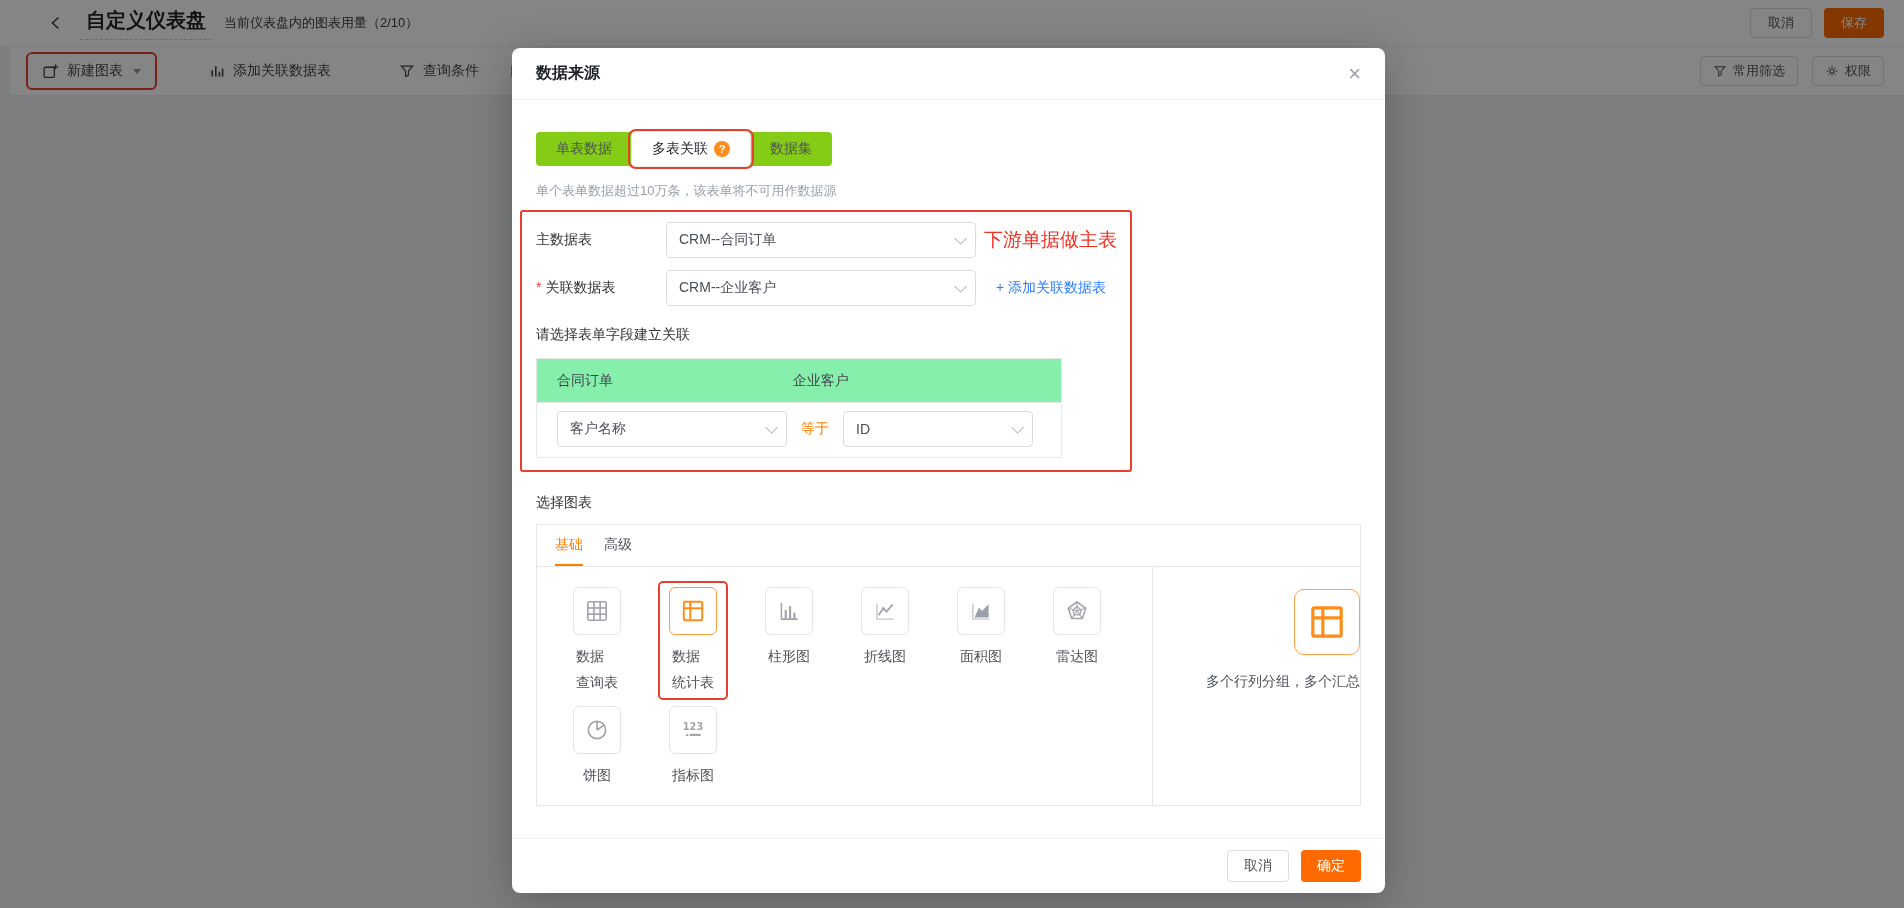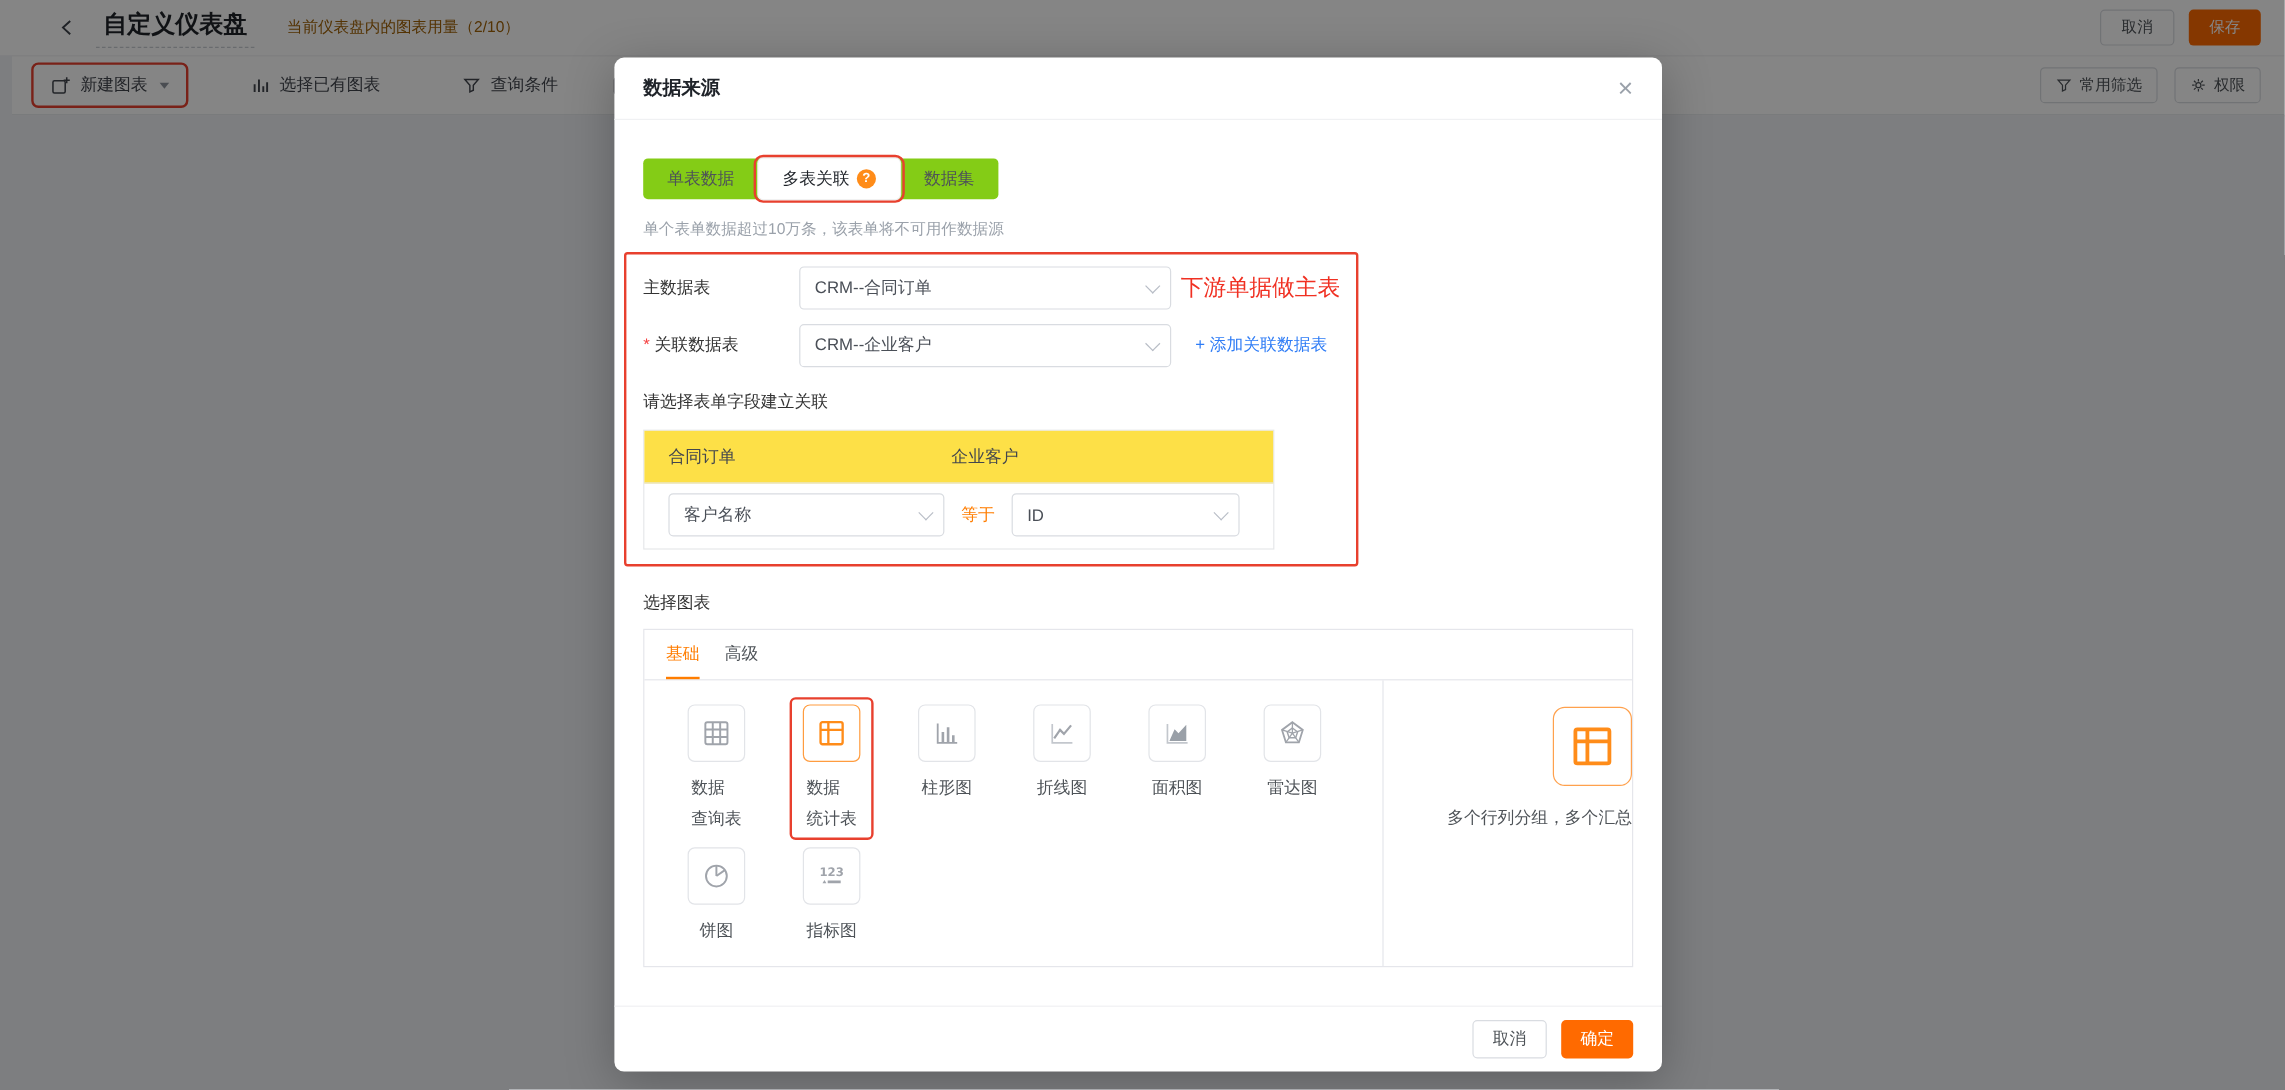--- a/index.html
+++ b/index.html
@@ -5,21 +5,21 @@
   * { margin:0; padding:0; box-sizing:border-box; }
   html,body { width:1904px; height:908px; overflow:hidden; }
   body { font-family:"Liberation Sans","DejaVu Sans",sans-serif; background:#f0f2f5; color:#1f2329; }
 
   .page { position:relative; width:1904px; height:908px; }
 
   
   .app-header { position:absolute; top:0; left:0; right:0; height:46px; background:#fff; display:flex; align-items:center; padding:0 20px; }
   .back-btn { width:24px; height:24px; display:flex; align-items:center; justify-content:center; cursor:pointer; margin-left:24px; }
   .page-title { font-size:20px; font-weight:700; margin-left:12px; border-bottom:1px dashed #c9cdd4; padding:0 6px 5px; }
-  .page-subtitle { font-size:13px; color:#a16207; margin-left:27px; }
+  .page-subtitle { font-size:13px; color:#404040; margin-left:12px; }
   .header-actions { margin-left:auto; display:flex; gap:12px; }
   .btn { height:30px; padding:0 17px; font-size:13px; border-radius:4px; display:inline-flex; align-items:center; justify-content:center; cursor:pointer; border:1px solid transparent; }
   .btn-outline { border-color:#d9dce1; background:#fff; color:#4e5358; }
   .btn-primary { background:#ff6a00; color:#fff; border:none; }
 
   .toolbar { position:absolute; top:46px; left:0; right:0; height:50px; background:#fff; border-top:1px solid #f0f1f3; border-bottom:1px solid #e9ebee; display:flex; align-items:center; padding:0 20px;margin-left:10px; }
   .tb-item { position:relative; display:flex; align-items:center; gap:8px; font-size:14px; color:#42464e; padding:8px 12px; cursor:pointer; margin-right:44px; white-space:nowrap; }
   .tb-right { margin-left:auto; display:flex; gap:14px; }
   .tb-btn { height:30px; padding:0 12px; border:1px solid #d9dce1; border-radius:4px; background:#fff; display:flex; align-items:center; gap:6px; font-size:13px; color:#4e5358; cursor:pointer; }
   .caret { width:0; height:0; border-left:4px solid transparent; border-right:4px solid transparent; border-top:5px solid #8f959e; margin-left:2px; }
@@ -51,21 +51,21 @@
   .form-row.first { margin-top:0; }
   .form-label { width:130px; font-size:14px; color:#333; flex:0 0 auto; }
   .req { color:#f53f3f; margin-right:4px; }
   .select { height:36px; border:1px solid #d9dce1; border-radius:4px; background:#fff; display:flex; align-items:center; padding:0 12px; font-size:14px; color:#4a4f57; cursor:pointer; }
   .select .sel-caret { margin-left:auto; width:9px; height:9px; border-right:1.6px solid #b8bdc6; border-bottom:1.6px solid #b8bdc6; transform:rotate(45deg) translateY(-3px); }
   .select.w-main { width:310px; }
   .annotation-text { color:#f03022; font-size:19px; margin-left:8px; white-space:nowrap; }
   .link-blue { color:#2e7cf6; font-size:14px; margin-left:20px; cursor:pointer; white-space:nowrap; }
   .mapping-title { margin:20px 0 14px; font-size:14px; color:#333; }
   .map-table { width:526px; border:1px solid #e7e8ea; }
-  .map-head { display:flex; height:44px; align-items:center; background:#fde047; border-bottom:1px solid #e7e8ea; font-size:14px; color:#42464e; }
+  .map-head { display:flex; height:44px; align-items:center; background:#86efac; border-bottom:1px solid #e7e8ea; font-size:14px; color:#42464e; }
   .map-head .c1 { width:45%; padding-left:20px; }
   .map-head .c2 { width:55%; padding-left:20px; }
   .map-body { display:flex; align-items:center; padding:8px 20px 10px; gap:0; }
   .select.w-f1 { width:230px; }
   .select.w-f2 { width:190px; }
   .op-label { color:#ff7d00; font-size:14px; margin:0 14px; font-weight:500; }
 
   .section-label { margin-top:22px; font-size:14px; color:#333; }
   .chart-panel { margin-top:12px; border:1px solid #e5e6eb; height:282px; display:flex; flex-direction:column; }
   .cp-tabs { height:42px; display:flex; align-items:flex-end; gap:21px; padding:0 18px; border-bottom:1px solid #e5e6eb; flex:0 0 auto; }
@@ -117,21 +117,21 @@
       <span class="caret"></span>
       <div class="annotation-frame" style="inset:-2px -4px;"></div>
     </div>
     <div class="tb-item">
       <svg width="16" height="16" viewBox="0 0 20 20">
         <line x1="4" y1="17" x2="4" y2="9" stroke="#42464e" stroke-width="2"></line>
         <line x1="8.5" y1="17" x2="8.5" y2="4" stroke="#42464e" stroke-width="2"></line>
         <line x1="13" y1="17" x2="13" y2="11" stroke="#42464e" stroke-width="2"></line>
         <line x1="17" y1="17" x2="17" y2="7" stroke="#42464e" stroke-width="2"></line>
       </svg>
-      <span>选择已有图表</span>
+      <span>添加关联数据表</span>
     </div>
     <div class="tb-item">
       <svg width="16" height="16" viewBox="0 0 20 20">
         <path d="M3 4 h14 l-5.2 6 v5.2 l-3.6 1.8 v-7 L3 4 z" fill="none" stroke="#42464e" stroke-width="1.5"></path>
       </svg>
       <span>查询条件</span>
     </div>
     <div class="tb-item" style="margin-right:0; position:absolute; left:488px;">
       <svg width="17" height="17" viewBox="0 0 20 20">
         <rect x="2.5" y="2.5" width="15" height="15" rx="1.5" fill="none" stroke="#42464e" stroke-width="1.5"></rect>

